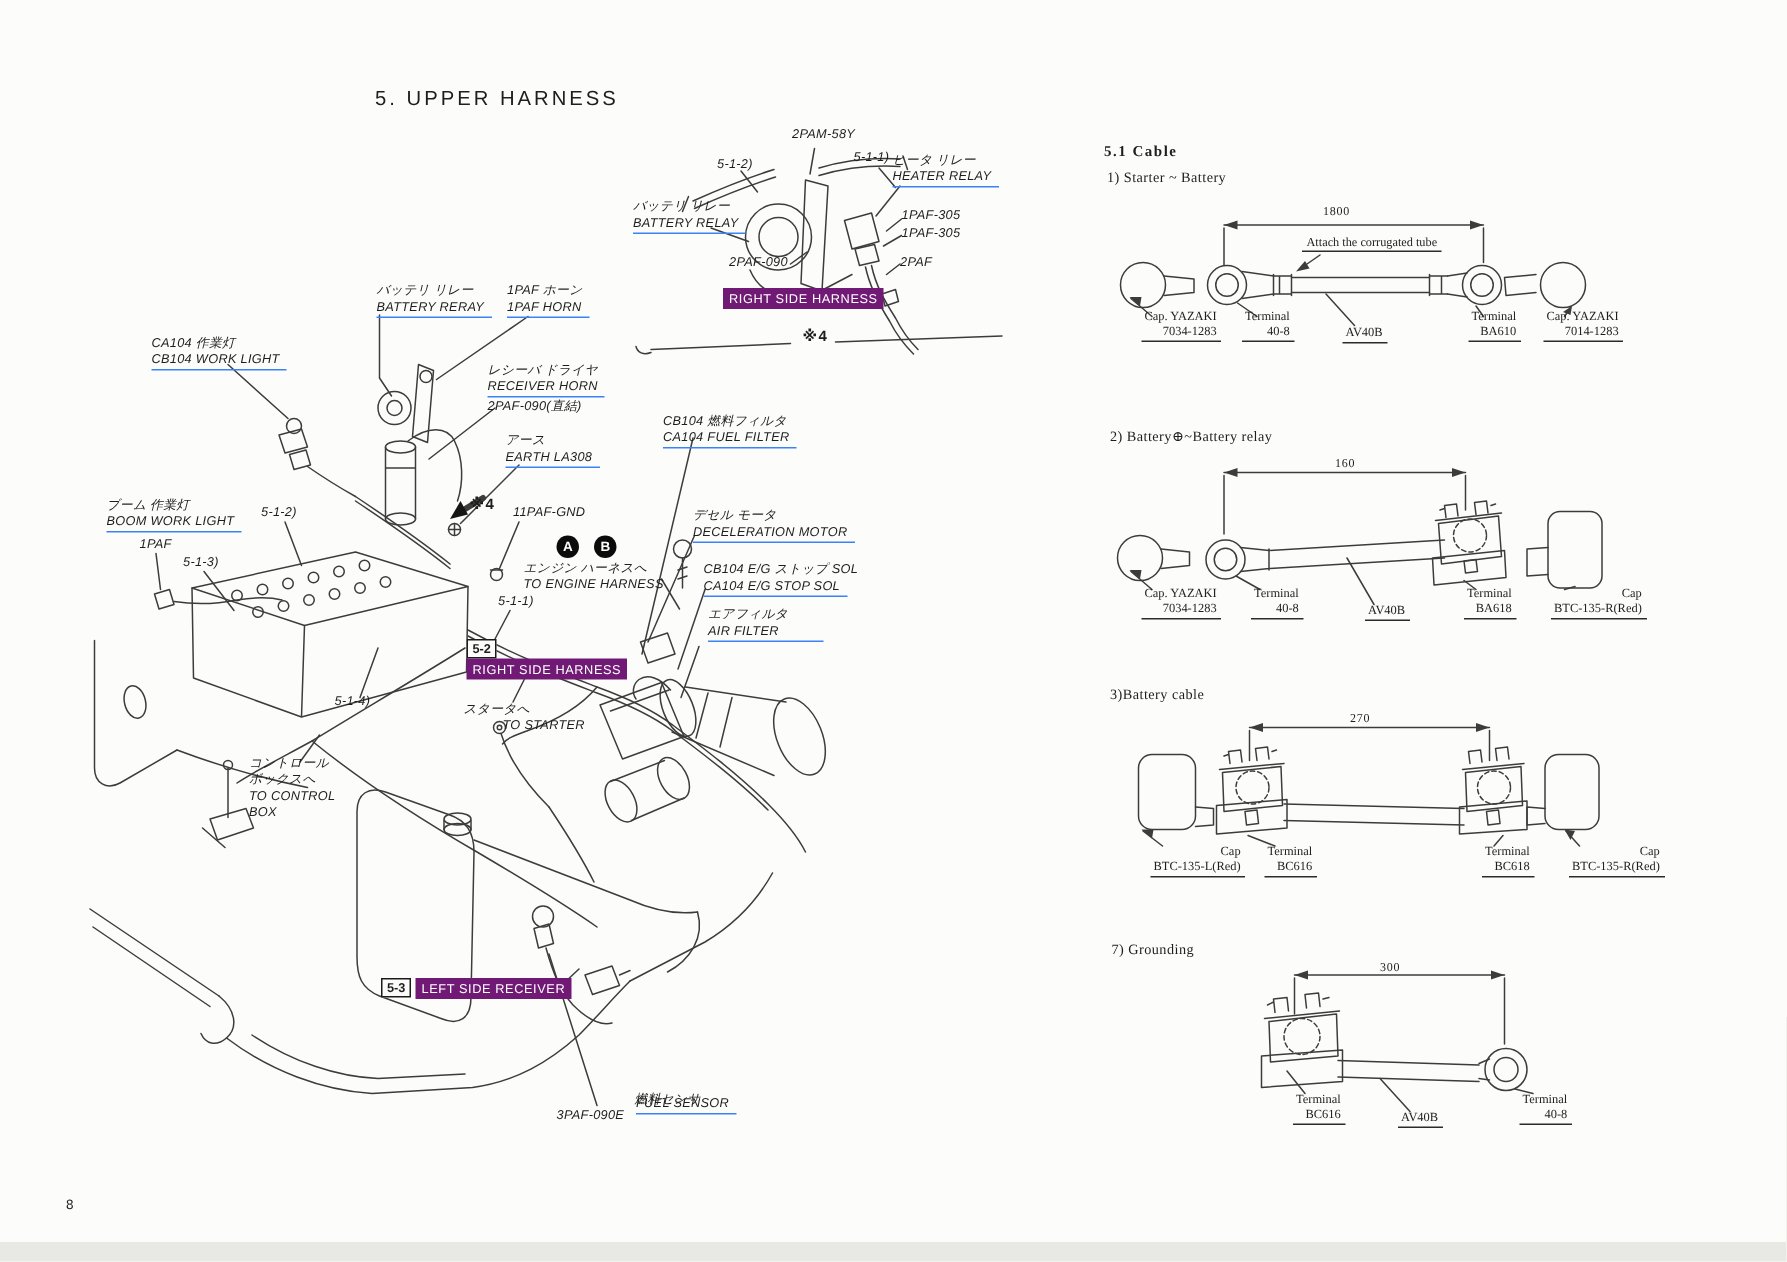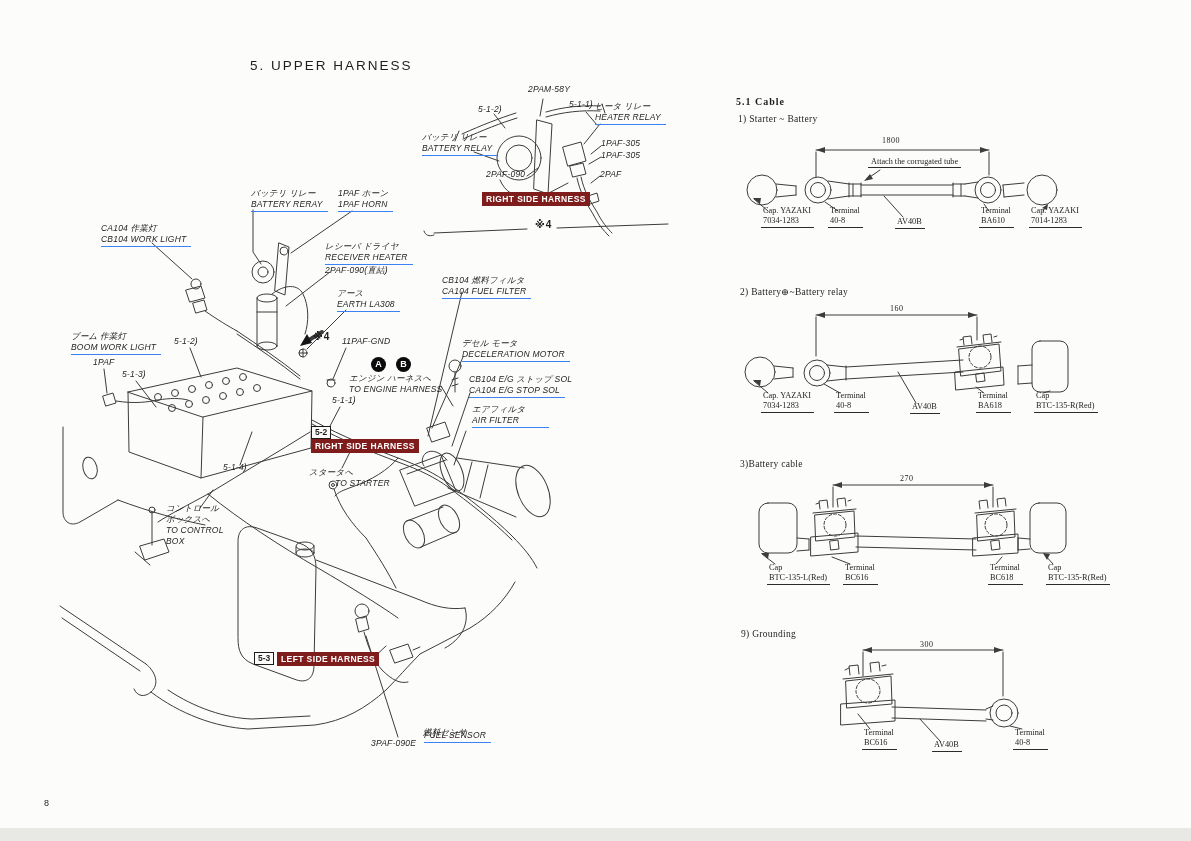--- a/index.html
+++ b/index.html
@@ -3,35 +3,35 @@
 <meta charset="utf-8">
 <style>
   html,body{margin:0;padding:0;background:#e8e8e4;}
   .page{position:relative;width:1191px;height:828px;background:#fcfcfa;overflow:hidden;
         font-family:"Liberation Sans","DejaVu Sans",sans-serif;color:#1e1e1e;margin:0 auto;}
   .art{position:absolute;left:0;top:0;pointer-events:none;}
   .lbl{position:absolute;font-size:8.5px;line-height:11px;letter-spacing:.2px;white-space:nowrap;}
   .lbl span{display:block;font-style:italic;}
   .u{border-bottom:1px solid #3b82f6;padding:0 5px 1px 0;width:max-content;}
   .ttl{position:absolute;font-size:13.5px;letter-spacing:2px;white-space:nowrap;}
-  .badge{position:absolute;background:#7f1d1d;color:#fff;font-weight:700;font-size:8.5px;
+  .badge{position:absolute;background:#701a75;color:#fff;font-weight:400;font-size:8.5px;
          line-height:12px;padding:1px 4px;letter-spacing:.4px;white-space:nowrap;}
   .numbox{position:absolute;border:1.3px solid #1b1b1b;font-size:8.5px;font-weight:700;
           line-height:11px;padding:0 3px;background:#fcfcfa;}
   .abc{position:absolute;width:15px;height:15px;border-radius:50%;background:#0b0b0b;color:#fff;
        font-size:9px;font-weight:700;text-align:center;line-height:15px;}
   .mark{position:absolute;font-size:10px;font-weight:700;letter-spacing:1px;}
   .ser{font-family:"Liberation Serif","DejaVu Serif",serif;}
   .h51{position:absolute;font-size:10px;font-weight:700;letter-spacing:1px;}
   .dtitle{position:absolute;font-size:9.5px;letter-spacing:.3px;white-space:nowrap;}
   .dim{position:absolute;font-size:8px;letter-spacing:.5px;}
   .note{position:absolute;font-size:8.2px;border-bottom:1px solid #2b2b2b;padding:0 3px 1px 3px;}
   .plbl{position:absolute;font-size:8.3px;line-height:10px;border-bottom:1px solid #2b2b2b;
         padding:0 3px 1px 2px;white-space:nowrap;}
-  .plbl span{display:block;}
+  .plbl span{display:block;text-align:right;}
   .pgnum{position:absolute;font-size:9px;}
 </style>
 </head>
 <body>
 
 <div class="page">
 
   <svg class="art" width="1191" height="841" viewBox="0 0 1191 841" fill="none" stroke="#3c3c3c" stroke-width="1" stroke-linecap="round" stroke-linejoin="round">
 
     <g>
@@ -328,21 +328,21 @@
   <div class="lbl" style="left:338px;top:188px">
     <span>1PAF ホーン</span>
     <span class="u">1PAF HORN</span>
     </div>
   <div class="lbl" style="left:101px;top:223px">
     <span>CA104 作業灯</span>
     <span class="u">CB104 WORK LIGHT</span>
     </div>
   <div class="lbl" style="left:325px;top:241px">
     <span>レシーバ ドライヤ</span>
-    <span class="u">RECEIVER HEATER</span>
+    <span class="u">RECEIVER HORN</span>
     <span>2PAF-090(直結)</span>
     </div>
   <div class="lbl" style="left:337px;top:288px">
     <span>アース</span>
     <span class="u">EARTH LA308</span>
     </div>
   <div class="lbl" style="left:442px;top:275px">
     <span>CB104 燃料フィルタ</span>
     <span class="u">CA104 FUEL FILTER</span>
     </div>
@@ -393,21 +393,21 @@
     <span>スタータへ</span>
     <span style="margin-left:26px">TO STARTER</span>
     </div>
   <div class="lbl" style="left:166px;top:503px">
     <span>コントロール</span>
     <span>ボックスへ</span>
     <span>TO CONTROL</span>
     <span>BOX</span>
     </div>
   <div class="numbox" style="left:254px;top:652px">5-3</div>
-  <div class="badge" style="left:277px;top:652px">LEFT SIDE HARNESS</div>
+  <div class="badge" style="left:277px;top:652px">LEFT SIDE RECEIVER</div>
   <div class="lbl" style="left:423px;top:727px">
     <span>燃料センサ</span>
     </div>
   <div class="lbl" style="left:371px;top:738px">
     <span>3PAF-090E</span>
     </div>
   <div class="lbl" style="left:424px;top:730px">
     <span class="u">FUEL SENSOR</span>
     </div>
   <div class="pgnum" style="left:44px;top:798px">8</div>
@@ -471,21 +471,21 @@
     </div>
   <div class="plbl ser" style="left:988px;top:563px">
     <span>Terminal</span>
     <span>BC618</span>
     </div>
   <div class="plbl ser" style="left:1046px;top:563px">
     <span>Cap</span>
     <span>BTC-135-R(Red)</span>
     </div>
 
-  <div class="dtitle ser" style="left:741px;top:629px">9) Grounding</div>
+  <div class="dtitle ser" style="left:741px;top:629px">7) Grounding</div>
   <div class="dim ser" style="left:920px;top:640px">300</div>
   <div class="plbl ser" style="left:862px;top:728px">
     <span>Terminal</span>
     <span>BC616</span>
     </div>
   <div class="plbl ser" style="left:932px;top:740px">
     <span>AV40B</span>
     </div>
   <div class="plbl ser" style="left:1013px;top:728px">
     <span>Terminal</span>

